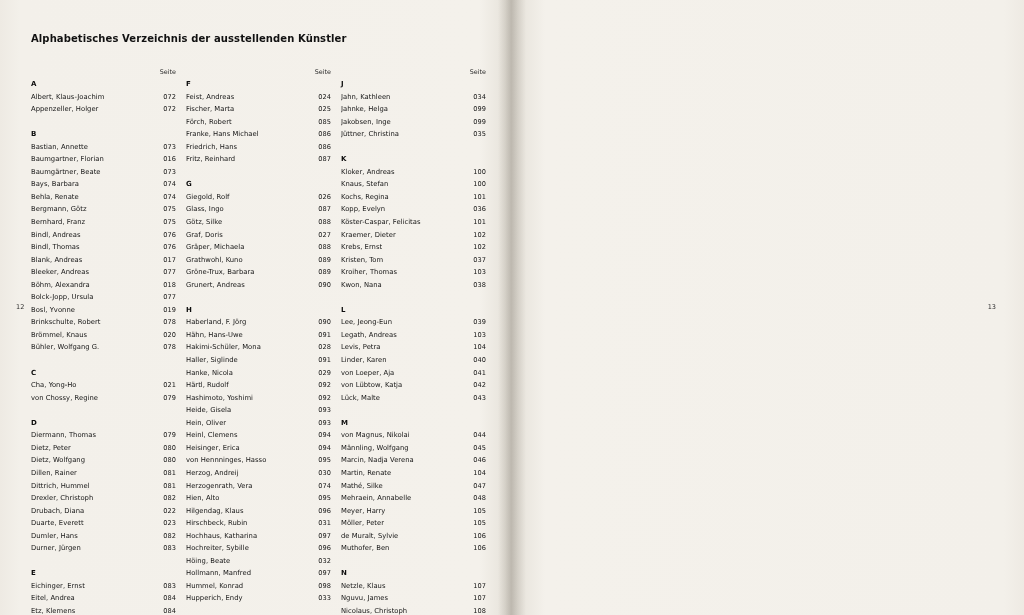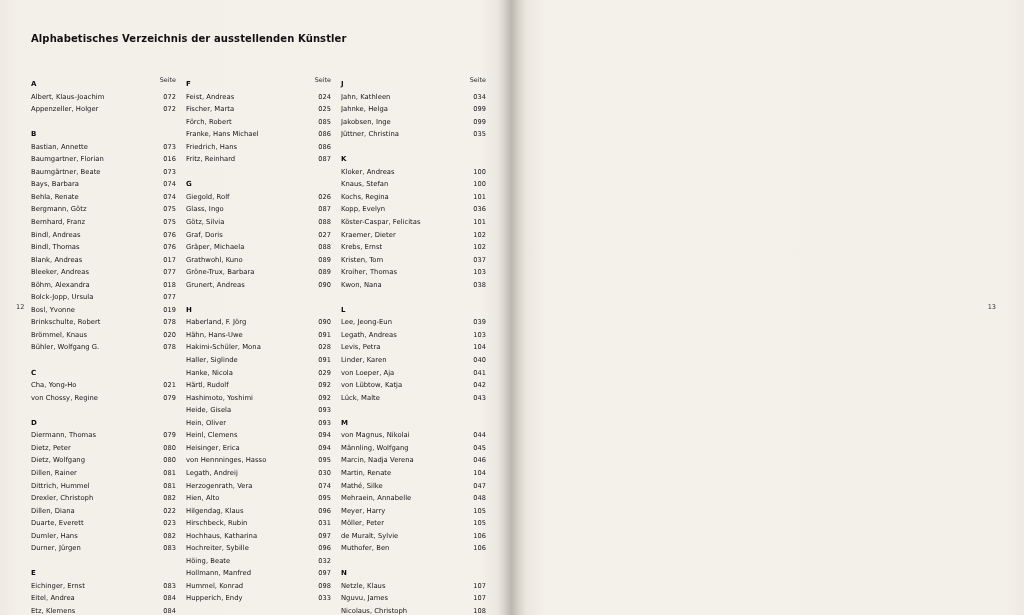--- a/index.html
+++ b/index.html
@@ -79,21 +79,21 @@
   }
   .col:last-child { margin-right: 0; }
 
   .col-head {
     height: 12px;
     position: relative;
   }
   .col-head .seite {
     position: absolute;
     right: 10px;
-    top: 8px;
+    top: 0;
     font-size: 6.4px;
     color: #2a2a2a;
   }
 
   .entry {
     display: flex;
     align-items: baseline;
     height: 12.55px;
     font-size: 6.8px;
     color: #141414;
@@ -245,21 +245,21 @@
           </div>
           <div class="entry">
             <span class="nm">Dittrich, Hummel</span>
             <span class="pg">081</span>
           </div>
           <div class="entry">
             <span class="nm">Drexler, Christoph</span>
             <span class="pg">082</span>
           </div>
           <div class="entry">
-            <span class="nm">Dillen, Diana</span>
+            <span class="nm">Drubach, Diana</span>
             <span class="pg">022</span>
           </div>
           <div class="entry">
             <span class="nm">Duarte, Everett</span>
             <span class="pg">023</span>
           </div>
           <div class="entry">
             <span class="nm">Dumler, Hans</span>
             <span class="pg">082</span>
           </div>
@@ -315,21 +315,21 @@
           <div class="letter">G</div>
           <div class="entry">
             <span class="nm">Giegold, Rolf</span>
             <span class="pg">026</span>
           </div>
           <div class="entry">
             <span class="nm">Glass, Ingo</span>
             <span class="pg">087</span>
           </div>
           <div class="entry">
-            <span class="nm">Götz, Silvia</span>
+            <span class="nm">Götz, Silke</span>
             <span class="pg">088</span>
           </div>
           <div class="entry">
             <span class="nm">Graf, Doris</span>
             <span class="pg">027</span>
           </div>
           <div class="entry">
             <span class="nm">Gräper, Michaela</span>
             <span class="pg">088</span>
           </div>
@@ -389,21 +389,21 @@
           </div>
           <div class="entry">
             <span class="nm">Heisinger, Erica</span>
             <span class="pg">094</span>
           </div>
           <div class="entry">
             <span class="nm">von Hennninges, Hasso</span>
             <span class="pg">095</span>
           </div>
           <div class="entry">
-            <span class="nm">Legath, Andreij</span>
+            <span class="nm">Herzog, Andreij</span>
             <span class="pg">030</span>
           </div>
           <div class="entry">
             <span class="nm">Herzogenrath, Vera</span>
             <span class="pg">074</span>
           </div>
           <div class="entry">
             <span class="nm">Hien, Alto</span>
             <span class="pg">095</span>
           </div>

